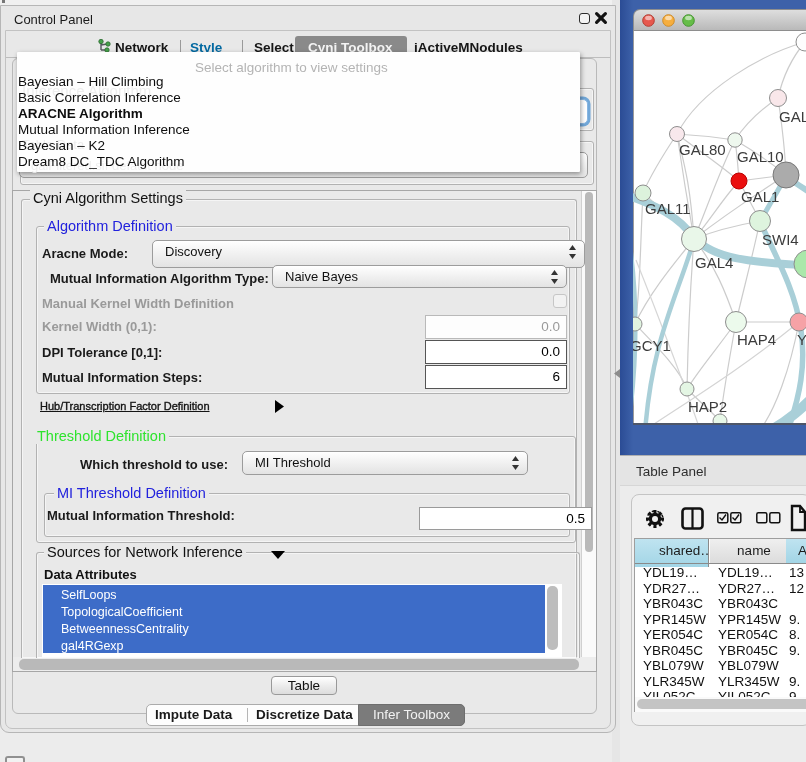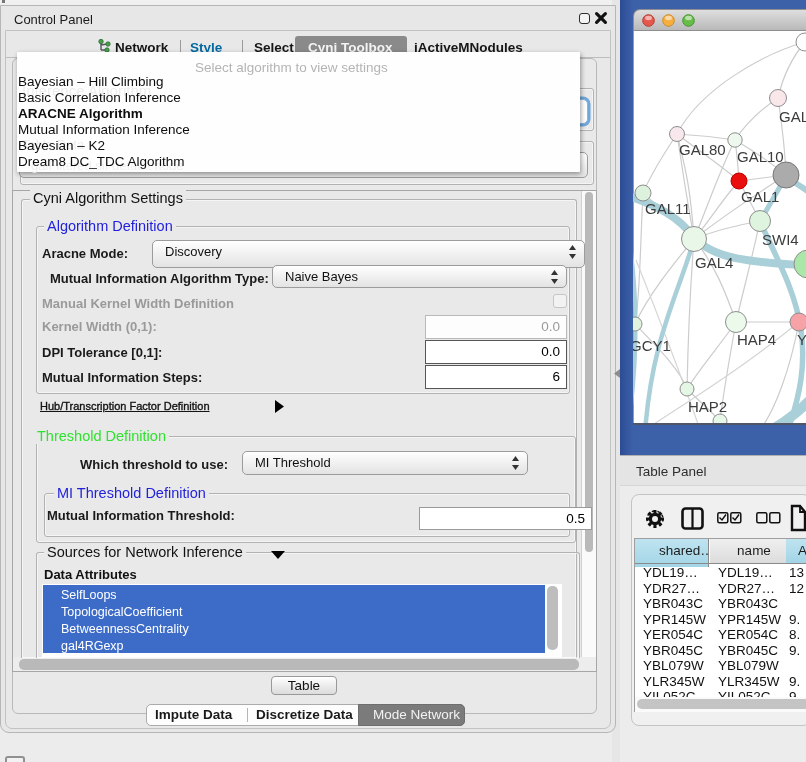--- a/index.html
+++ b/index.html
@@ -133,21 +133,21 @@
 <div class="a" style="left:61px;top:587px;font-size:12.5px;color:#fff;line-height:17px;">SelfLoops<br>TopologicalCoefficient<br>BetweennessCentrality<br>gal4RGexp</div>
 <div class="a" style="left:547px;top:586px;width:11px;height:64px;background:#bdbdbd;border-radius:5px;"></div>
 
 <div class="a" style="left:271px;top:676px;width:66px;height:19px;background:linear-gradient(#ffffff,#ececec 50%,#dcdcdc);border:1px solid #999;border-radius:4px;text-align:center;font-size:13.5px;color:#111;line-height:17px;">Table</div>
 
 <div class="a" style="left:146px;top:704px;width:319px;height:22px;background:#fdfdfd;border:1px solid #ababab;border-radius:5px;"></div>
 <div class="a" style="left:247px;top:708px;width:1px;height:14px;background:#b5b5b5"></div>
 <div class="a" style="left:358px;top:704px;width:107px;height:22px;background:#7b7b7b;border-radius:0 5px 5px 0;border:1px solid #6e6e6e;"></div>
 <div class="a" style="left:155px;top:707px;font-size:13.5px;font-weight:bold;color:#1a1a1a;">Impute Data</div>
 <div class="a" style="left:256px;top:707px;font-size:13.5px;font-weight:bold;color:#1a1a1a;">Discretize Data</div>
-<div class="a" style="left:373px;top:707px;font-size:13.5px;color:#f2f2f2;">Mode Network</div>
+<div class="a" style="left:373px;top:707px;font-size:13.5px;color:#f2f2f2;">Infer Toolbox</div>
 
 <div class="a" style="left:5px;top:756px;width:20px;height:10px;border:2px solid #909090;border-bottom:none;background:#f2f2f2;border-radius:3px 3px 0 0;"></div>
 
 <svg class="a" style="left:614px;top:369px" width="6" height="9" viewBox="0 0 6 9">
     <path d="M6 0 L0 4.5 L6 9 Z" fill="#8c8c8c"></path>
   </svg>
 
 <div class="a" style="left:620px;top:0;width:186px;height:455px;background:#3d61a9;"></div>
 <div class="a" style="left:620px;top:0;width:13px;height:455px;background:linear-gradient(90deg,#2b4c95,#3d61a9);"></div>
 

